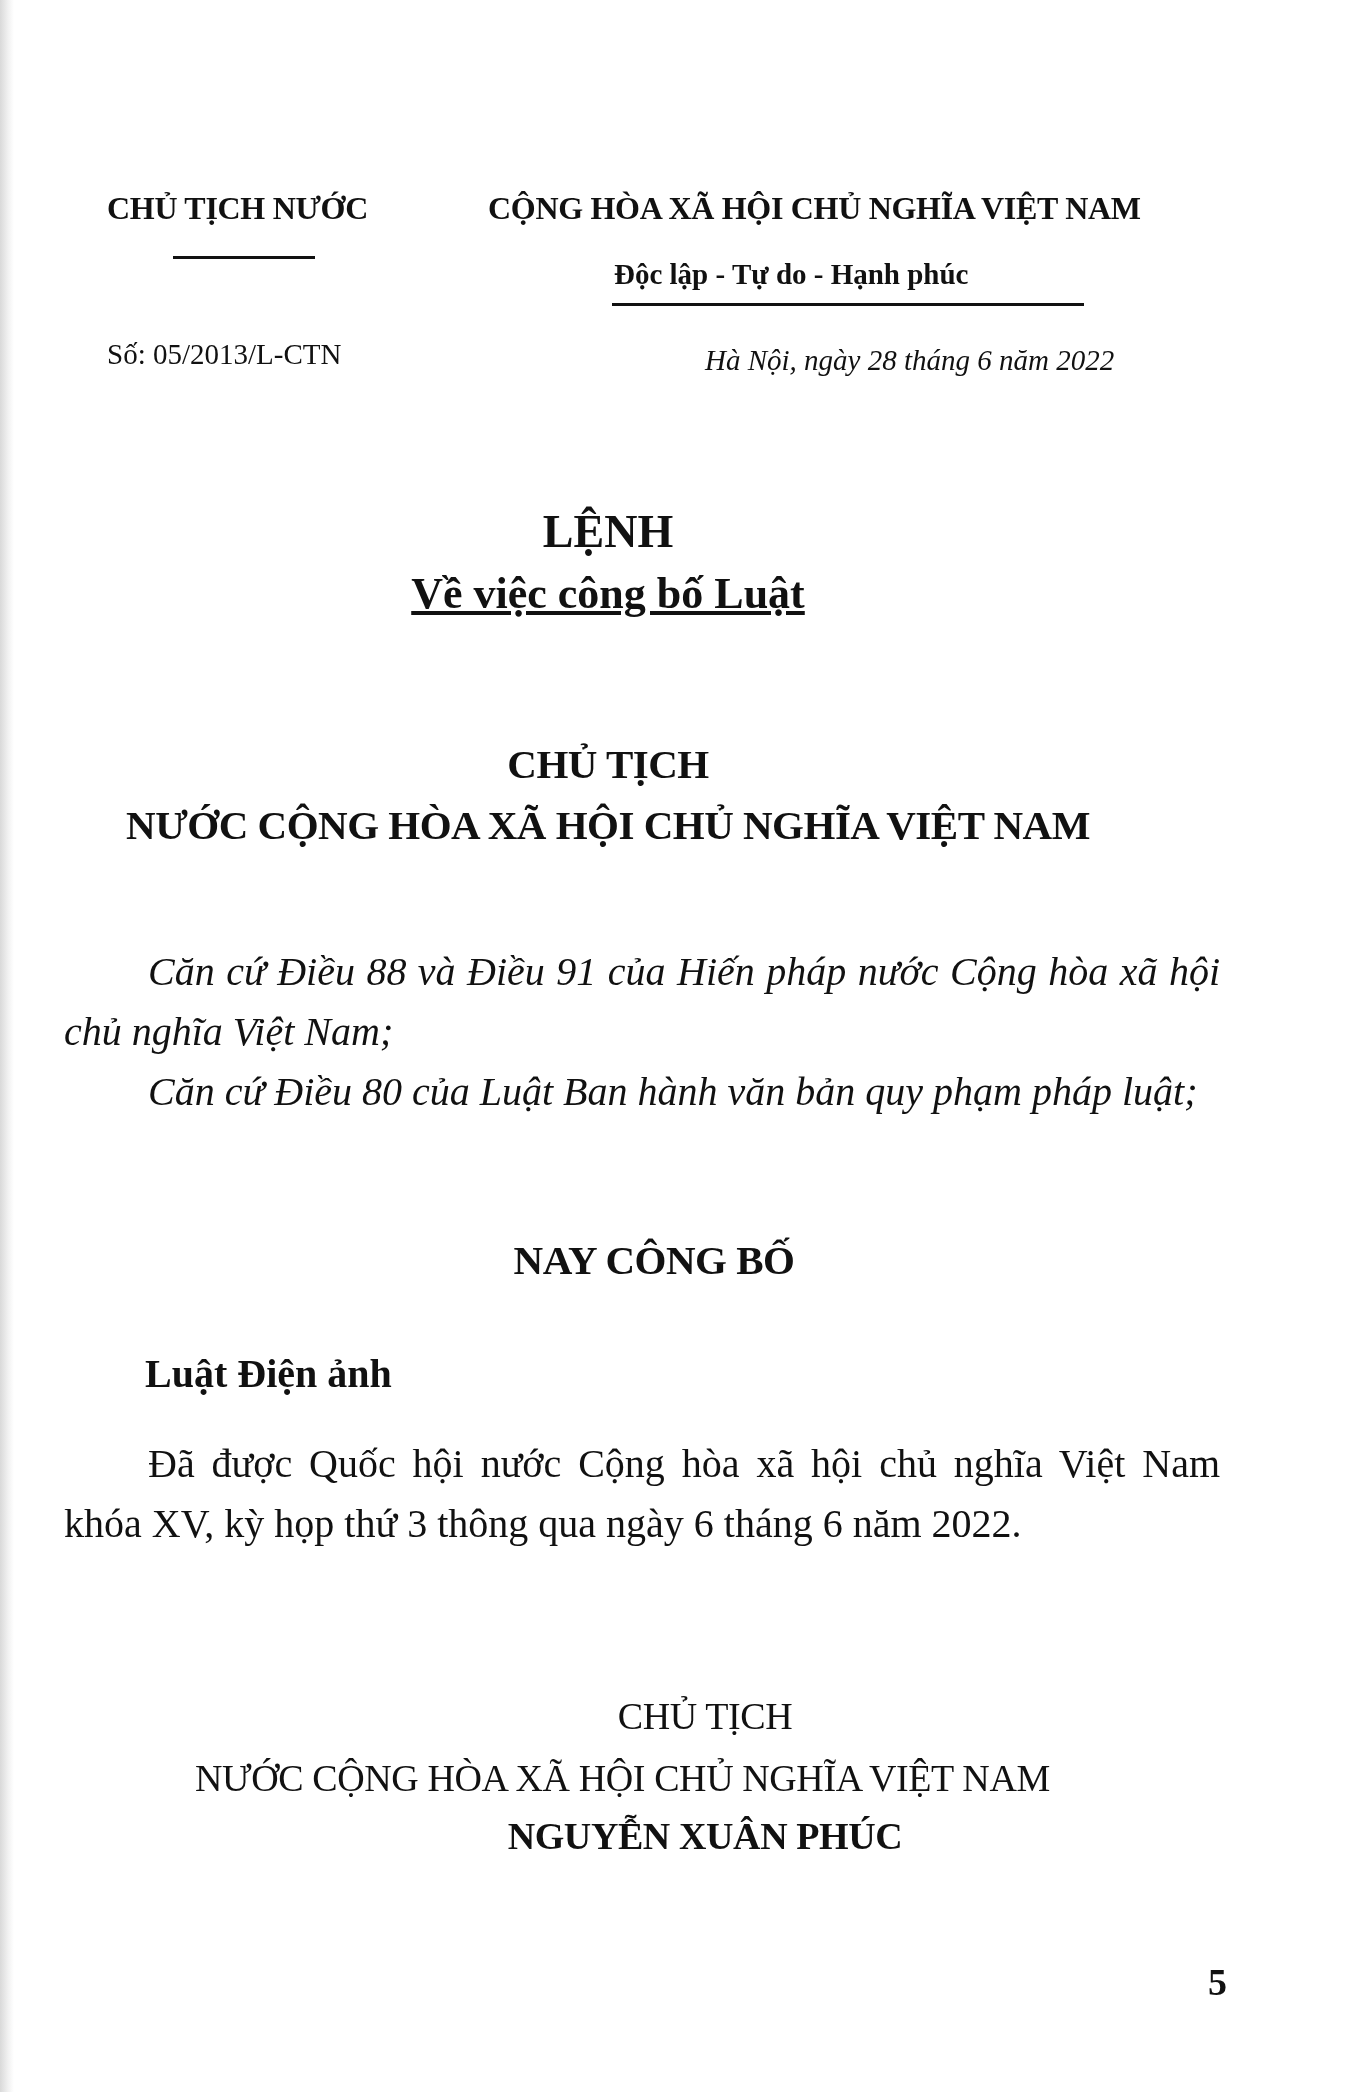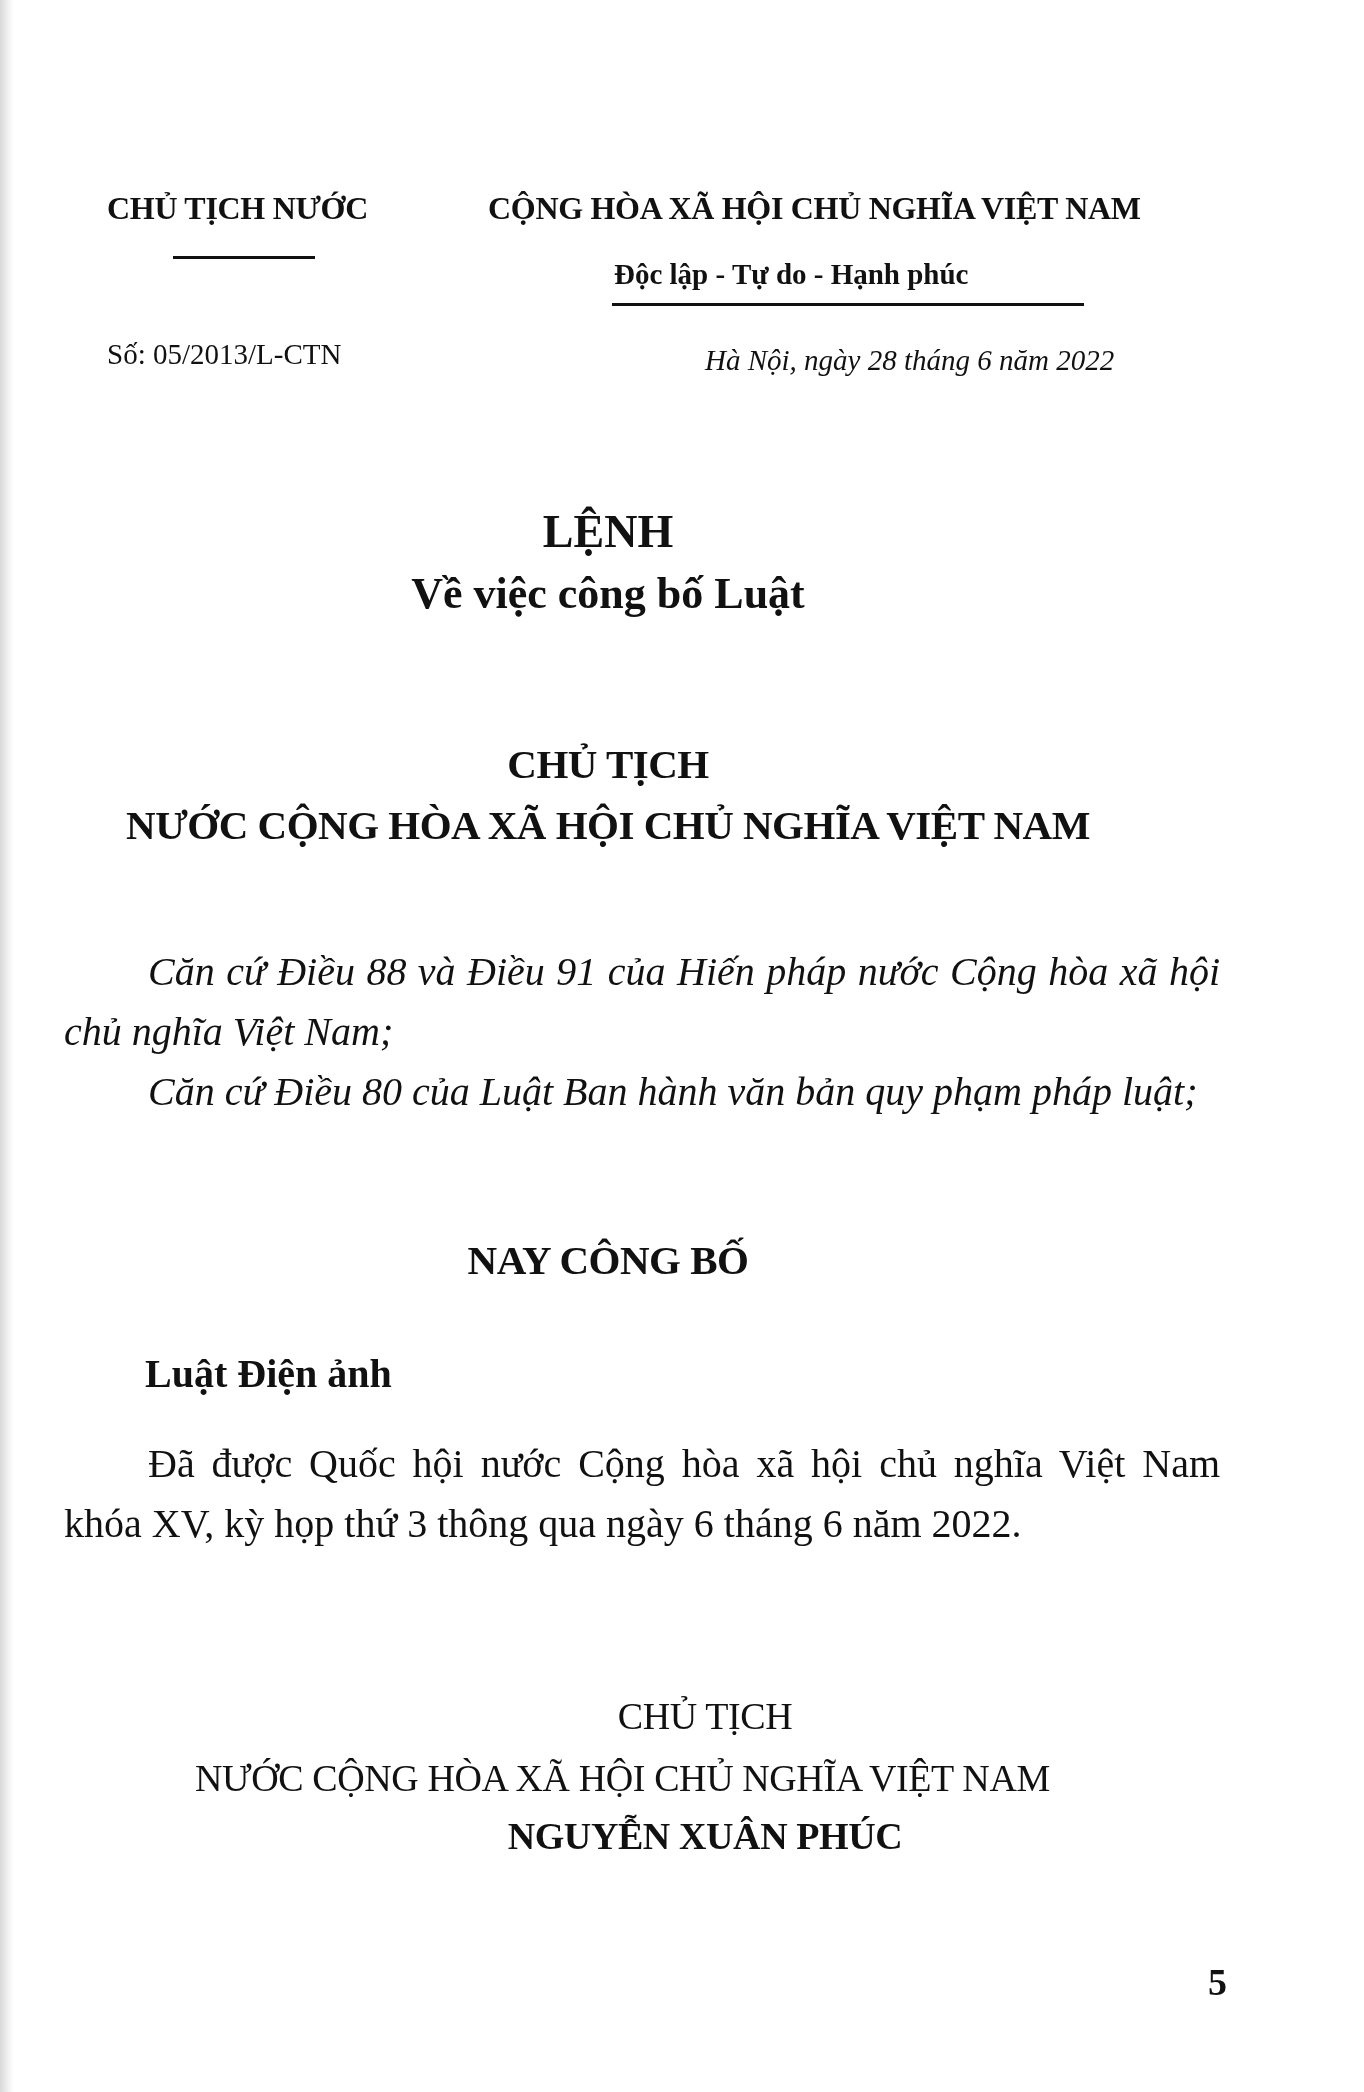--- a/index.html
+++ b/index.html
@@ -14,21 +14,21 @@
     background: linear-gradient(to right, #d9d9d9, #f2f2f2 60%, #ffffff);
   }
   .abs { position: absolute; white-space: nowrap; }
   .hdr { font-size: 32px; font-weight: bold; letter-spacing: -0.3px; }
   .hdr2 { font-size: 29px; font-weight: bold; }
   .rule { position: absolute; background: #111; height: 3px; }
   .num { font-size: 29px; }
   .date { font-size: 29px; font-style: italic; }
   .center { left: 0; width: 1216px; text-align: center; }
   .title1 { font-size: 46px; font-weight: bold; }
-  .title2 { font-size: 44px; font-weight: bold; }
+  .title2 { font-size: 44px; font-weight: bold; text-decoration: underline; }
   .chu { font-size: 41px; font-weight: bold; letter-spacing: -0.5px; }
   .body { font-size: 40px; line-height: 60px; }
   .ital { font-style: italic; }
   .bold { font-weight: bold; }
   .just { left: 64px; width: 1156px; text-align: justify; }
   .indent { text-indent: 84px; }
   .sig { font-size: 38px; letter-spacing: -0.4px; }
   .page { font-size: 38px; font-weight: bold; }
 </style>
 </head>
@@ -48,21 +48,21 @@
 
 <div class="abs center title1" style="top:505px;">LỆNH</div>
 <div class="abs center title2" style="top:568px;">Về việc công bố Luật</div>
 
 <div class="abs center chu" style="top:740px;">CHỦ TỊCH</div>
 <div class="abs center chu" style="top:801px;">NƯỚC CỘNG HÒA XÃ HỘI CHỦ NGHĨA VIỆT NAM</div>
 
 <div class="abs just body ital indent" style="top:942px; white-space:normal;">Căn cứ Điều 88 và Điều 91 của Hiến pháp nước Cộng hòa xã hội chủ nghĩa Việt Nam;</div>
 <div class="abs just body ital indent" style="top:1062px; white-space:normal;">Căn cứ Điều 80 của Luật Ban hành văn bản quy phạm pháp luật;</div>
 
-<div class="abs center chu" style="top:1236px;">NAY CÔNG BỐ</div>
+<div class="abs center chu" style="top:1236px;padding-left:46px;">NAY CÔNG BỐ</div>
 <div class="abs body bold" style="left:145px; top:1344px;">Luật Điện ảnh</div>
 <div class="abs just body indent" style="top:1434px; white-space:normal;">Đã được Quốc hội nước Cộng hòa xã hội chủ nghĩa Việt Nam khóa XV, kỳ họp thứ 3 thông qua ngày 6 tháng 6 năm 2022.</div>
 
 <div class="abs sig" style="left:0; width:1410px; text-align:center; top:1694px;">CHỦ TỊCH</div>
 <div class="abs sig" style="left:195px; top:1756px;">NƯỚC CỘNG HÒA XÃ HỘI CHỦ NGHĨA VIỆT NAM</div>
 <div class="abs sig bold" style="left:0; width:1410px; text-align:center; top:1814px;">NGUYỄN XUÂN PHÚC</div>
 
 <div class="abs page" style="left:1208px; top:1960px;">5</div>
 
 </body></html>

